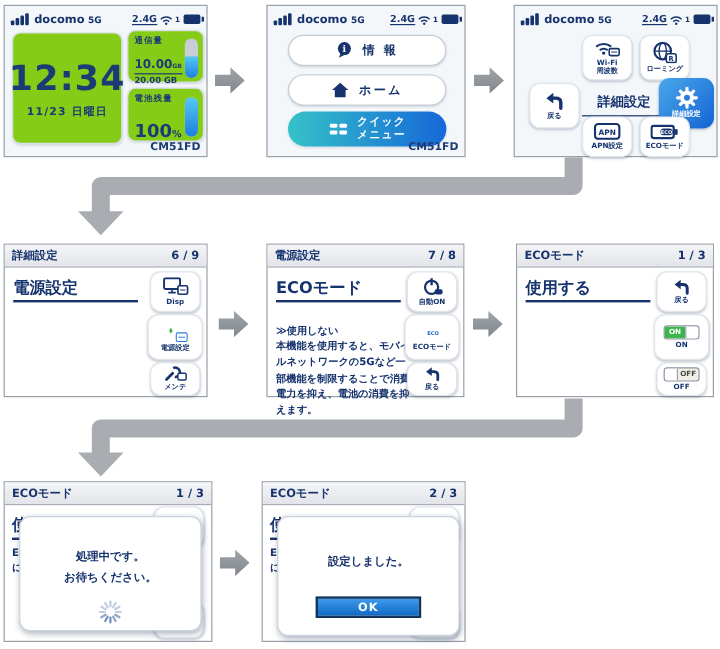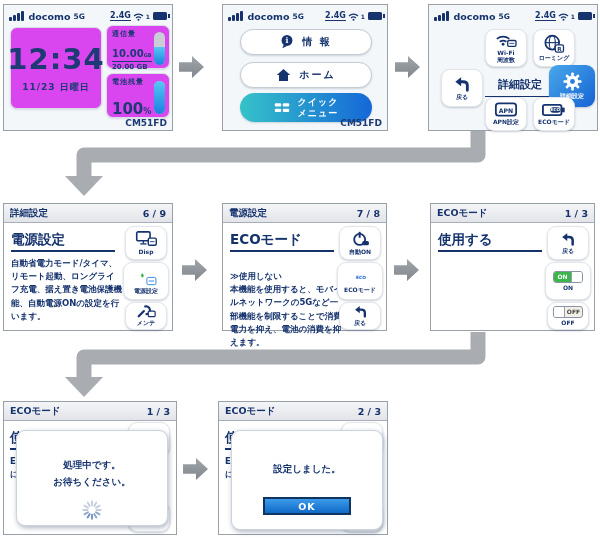--- a/index.html
+++ b/index.html
@@ -19,22 +19,22 @@
   .net { font-size: 7.5px; font-weight: bold; color: #16336e; }
   .sright { margin-left: auto; display: flex; align-items: center; gap: 2px; }
   .band { font-size: 8px; font-weight: bold; color: #16336e; border-bottom: 1px solid #16336e; }
   .wcount { font-size: 6px; font-weight: bold; color: #16336e; }
   .batt { width: 14px; height: 8px; background: #16336e; border-radius: 1.5px; position: relative; margin-left: 1px; }
   .batt:after { content: ""; position: absolute; right: -2.5px; top: 2px; width: 2px; height: 4px; background: #16336e; }
 
   .model { position: absolute; right: 5px; bottom: 2px; font-size: 9px; font-weight: bold; color: #1d3a74; }
 
   
-  .panel { position: absolute; background: #d946ef; border: 1px solid #d9dee5; border-radius: 7px; box-shadow: 0 1px 2px rgba(50,70,100,.15); }
-  #clockpanel { left: 6px; top: 22px; width: 92px; height: 82px; display: flex; flex-direction: column; align-items: center; justify-content: center; gap: 5px; }
+  .panel { position: absolute; background: #84cc16; border: 1px solid #d9dee5; border-radius: 7px; box-shadow: 0 1px 2px rgba(50,70,100,.15); }
+  #clockpanel { left: 6px; top: 22px; width: 92px; height: 93px; display: flex; flex-direction: column; align-items: center; justify-content: center; gap: 5px; }
   .clock { font-size: 29px; font-weight: bold; color: #1d3a74; letter-spacing: 1px; }
   .cdate { font-size: 9px; font-weight: bold; color: #1d3a74; letter-spacing: 1px; }
   #datapanel  { left: 102px; top: 20px; width: 64px; height: 44px; padding: 3px 5px; }
   #battpanel  { left: 102px; top: 68px; width: 64px; height: 45px; padding: 3px 5px; }
   .plabel { font-size: 7px; font-weight: bold; color: #1d3a74; letter-spacing: 1px; }
   .gauge { position: absolute; right: 4px; width: 11px; border-radius: 5.5px; background: #c9ced6; overflow: hidden; }
   #datagauge { top: 6px; height: 33px; } #battgauge { top: 7px; height: 33px; }
   .gfill { position: absolute; bottom: 0; left: 0; right: 0; background: linear-gradient(#54c8f2, #1d7fe0); }
   .usedrow { margin-top: 3px; border-bottom: 1.5px solid #1d3a74; width: 40px; }
   .used { font-size: 10px; font-weight: bold; color: #1d3a74; }
@@ -285,21 +285,20 @@
     </div>
   </div>
 
   <div class="screen" style="left:3px;top:203px;width:170px;height:128px;">
     <div class="dhead">
       <span class="dtitle">詳細設定</span>
       <span class="dpage">6 / 9</span>
     </div>
     <div class="ptitle">電源設定</div>
     <div class="pline"></div>
-    <div class="pbody">自動省電力モード/タイマ、リモート起動、ロングライフ充電、据え置き電池保護機能、自動電源ONの設定を行います。</div>
     <div class="qtile dtile dt1">
       <svg width="23" height="16" viewBox="0 0 24 18">
           <rect x="1" y="1" width="15" height="10" rx="1.5" fill="none" stroke="#16336e" stroke-width="1.8"></rect>
           <line x1="8.5" y1="11" x2="8.5" y2="14" stroke="#16336e" stroke-width="1.5"></line>
           <line x1="5" y1="14.5" x2="12" y2="14.5" stroke="#16336e" stroke-width="1.5"></line>
           <rect x="14" y="8" width="9" height="8" rx="1.5" fill="#fff" stroke="#16336e" stroke-width="1.6"></rect>
           <line x1="16" y1="12" x2="21" y2="12" stroke="#16336e" stroke-width="1"></line>
         </svg>
       <span class="tlab">Disp</span>
     </div>

